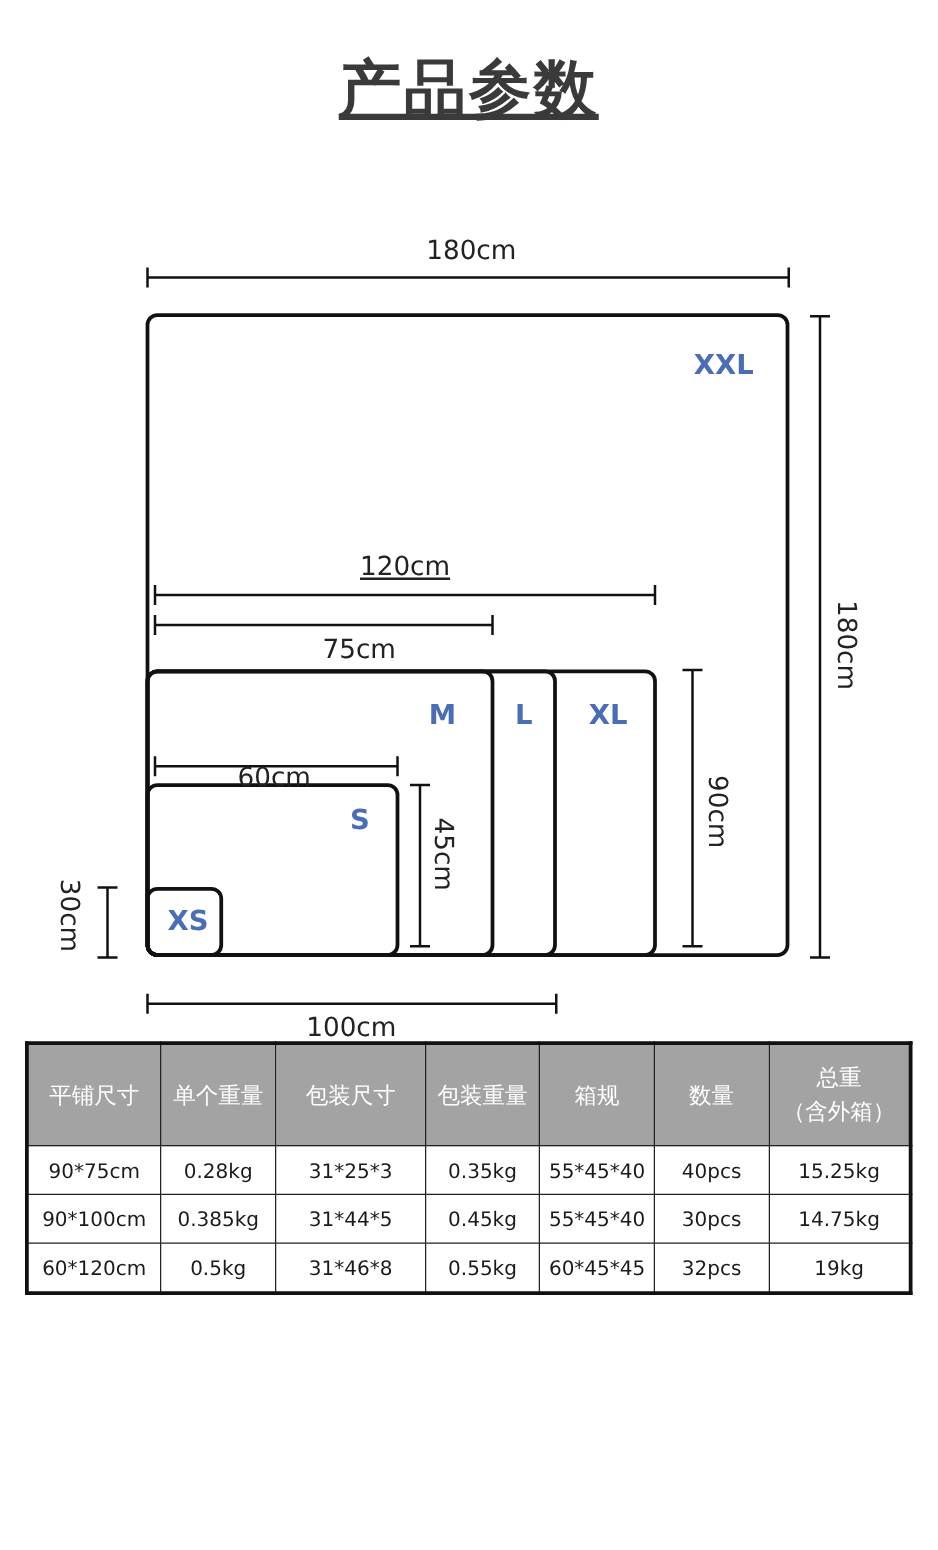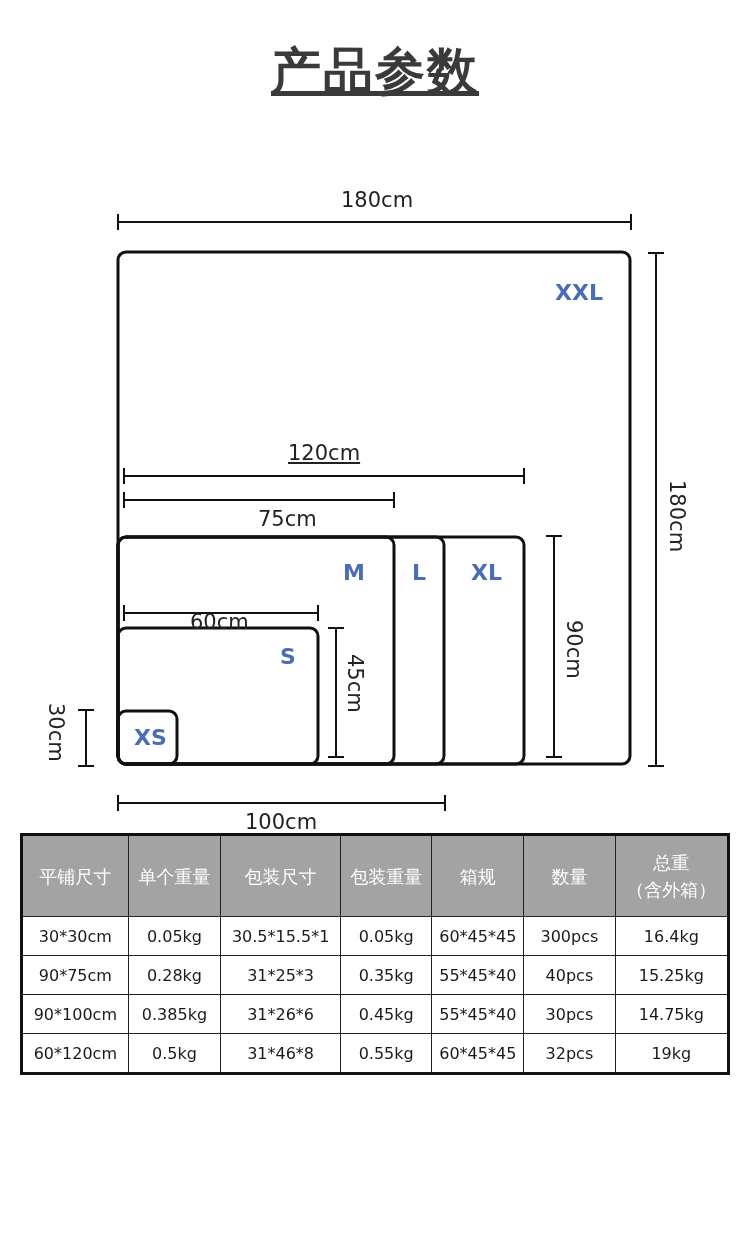--- a/index.html
+++ b/index.html
@@ -126,41 +126,32 @@
       <th>箱规</th>
       <th>数量</th>
       <th>
         <div>总重</div>
         <div>（含外箱）</div>
       </th>
     </tr>
   </thead>
   <tbody>
     <tr>
-      <td>30*30cm</td>
-      <td>0.05kg</td>
-      <td>30.5*15.5*1</td>
-      <td>0.05kg</td>
-      <td>60*45*45</td>
-      <td>300pcs</td>
-      <td>16.4kg</td>
-    </tr>
-    <tr>
       <td>90*75cm</td>
       <td>0.28kg</td>
       <td>31*25*3</td>
       <td>0.35kg</td>
       <td>55*45*40</td>
       <td>40pcs</td>
       <td>15.25kg</td>
     </tr>
     <tr>
       <td>90*100cm</td>
       <td>0.385kg</td>
-      <td>31*26*6</td>
+      <td>31*44*5</td>
       <td>0.45kg</td>
       <td>55*45*40</td>
       <td>30pcs</td>
       <td>14.75kg</td>
     </tr>
     <tr>
       <td>60*120cm</td>
       <td>0.5kg</td>
       <td>31*46*8</td>
       <td>0.55kg</td>

